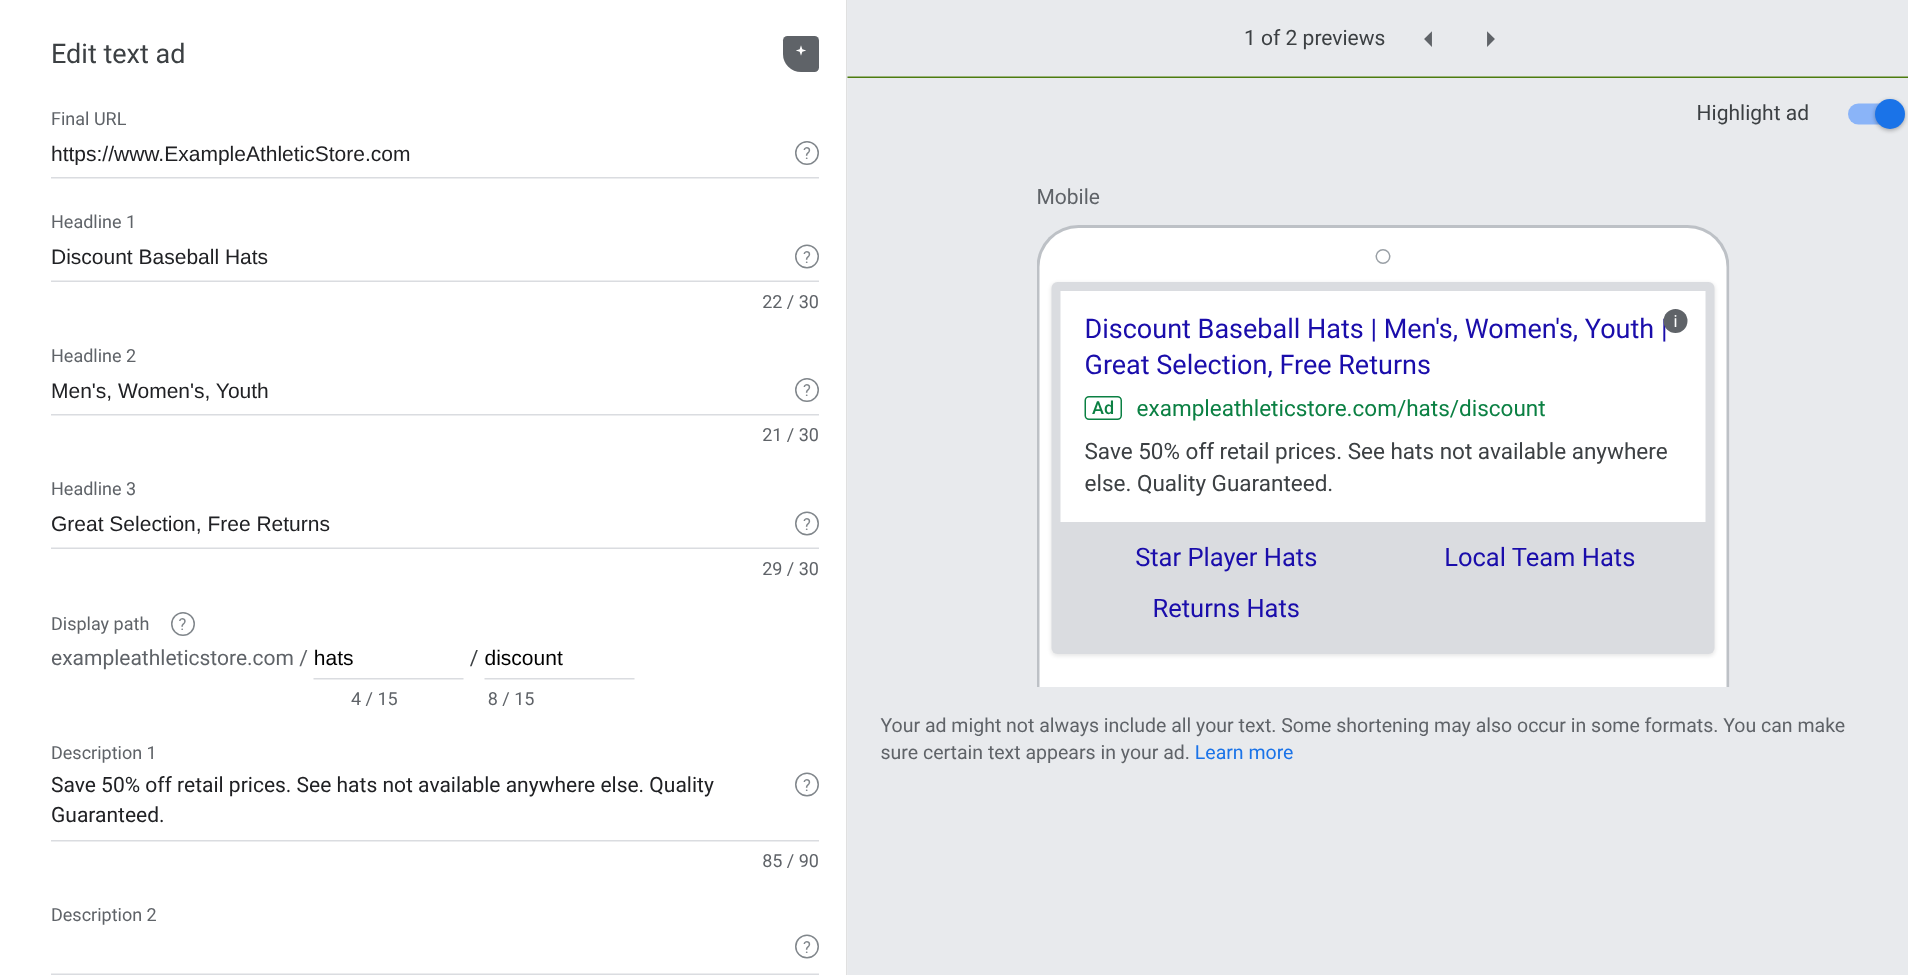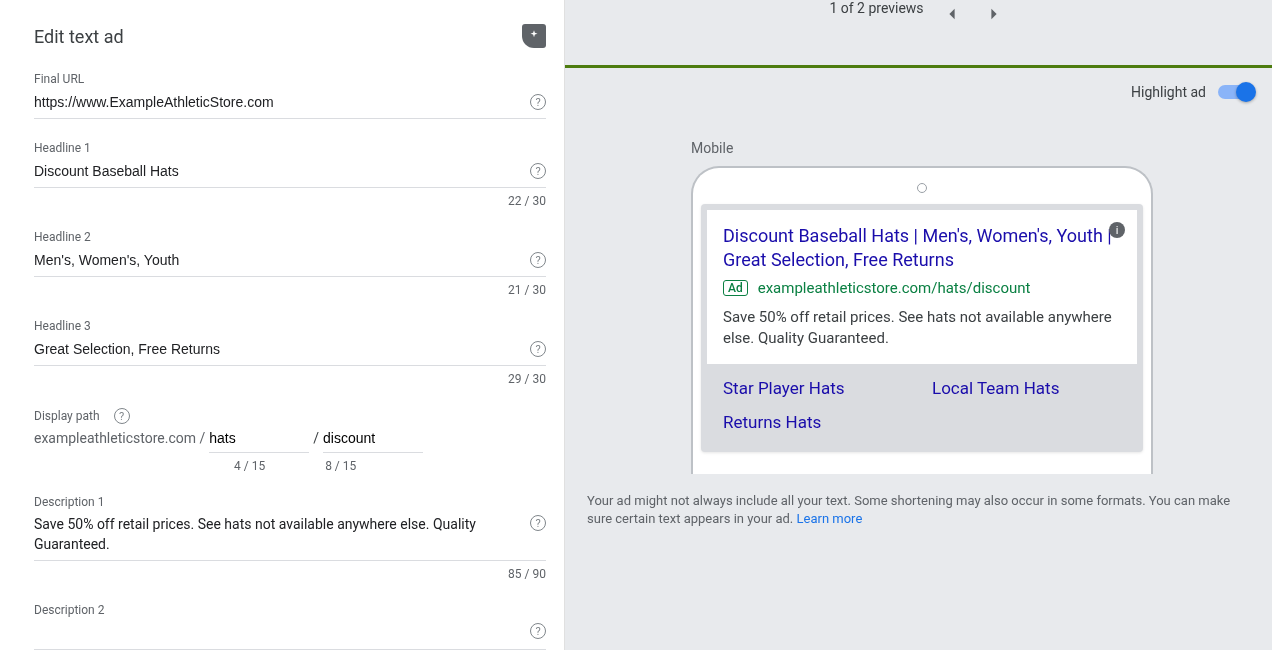--- a/index.html
+++ b/index.html
@@ -26,45 +26,45 @@
   .path-input { border: none; border-bottom: 1px solid #dadce0; outline: none; font-size: 14px; color: #000000; padding: 2px 0 6px; }
   .path-seg1 { width: 100px; }
   .path-seg2 { width: 100px; }
   .display-counters { display: flex; gap: 60px; margin-left: 200px; margin-top: 6px; font-size: 12px; color: #5f6368; }
 
   .desc-area { flex: 1; border: none; outline: none; font-size: 14px; color: #202124; resize: none; font-family: inherit; background: transparent; line-height: 1.4; }
   .desc-row { display: flex; align-items: flex-start; border-bottom: 1px solid #dadce0; padding-bottom: 6px; }
   .link { color: #1a73e8; cursor: pointer; }
 
   
-  .preview-bar { height: 68px; background: #e8eaed; display: flex; align-items: flex-start; justify-content: center; gap: 14px; border-bottom: 3px solid #4d7c0f; }
+  .preview-bar { height: 52px; background: #e8eaed; display: flex; align-items: center; justify-content: center; gap: 14px; border-bottom: 1px solid #4d7c0f; }
   .preview-count { font-size: 14px; color: #3c4043; }
   .nav-btn { width: 28px; height: 28px; display: flex; align-items: center; justify-content: center; cursor: pointer; border-radius: 50%; }
   .nav-btn svg { width: 10px; height: 14px; fill: #5f6368; }
 
-  .highlight-row { display: flex; justify-content: flex-end; align-items: center; padding: 16px 18px 0 0; gap: 12px; }
+  .highlight-row { display: flex; justify-content: flex-end; align-items: center; padding: 16px 4px 0 0; gap: 26px; }
   .highlight-label { font-size: 14px; color: #3c4043; }
   .switch { position: relative; width: 36px; height: 14px; background: #8ab4f8; border-radius: 8px; cursor: pointer; }
   .switch-thumb { position: absolute; right: -2px; top: -3px; width: 20px; height: 20px; background: #1a73e8; border-radius: 50%; box-shadow: 0 1px 3px rgba(0,0,0,0.3); }
 
   .preview-canvas { flex: 1; padding: 10px 18px 0 22px; }
   .mobile-label { font-size: 14px; color: #5f6368; margin: 30px 0 10px 104px; }
   .phone { margin-left: 104px; width: 462px; background: #fff; border: 2px solid #bdc1c6; border-bottom: none; border-radius: 28px 28px 0 0; padding: 12px 8px 0; height: 308px; overflow: hidden; }
   .phone-top { text-align: center; margin-bottom: 8px; }
   .phone-circle { width: 10px; height: 10px; border: 1.5px solid #9aa0a6; border-radius: 50%; display: inline-block; }
   .ad-frame { background: #dadce0; border-radius: 4px; padding: 6px; box-shadow: 0 1px 3px rgba(0,0,0,0.1); }
   .ad-top { background: #fff; padding: 14px 16px; }
   .ad-headline { font-size: 18px; color: #1a0dab; line-height: 1.35; }
   .ad-urlrow { display: flex; align-items: center; gap: 10px; margin-top: 6px; }
   .ad-badge { border: 1.5px solid #0b8043; color: #0b8043; font-size: 12px; padding: 0 4px; border-radius: 3px; font-weight: 500; }
   .ad-url { color: #0b8043; font-size: 15px; }
   .ad-desc { color: #3c4043; font-size: 15px; margin-top: 10px; line-height: 1.45; }
   .ad-info-icon { position: absolute; right: 12px; top: 12px; width: 16px; height: 16px; background: #5f6368; border-radius: 50%; color: #fff; font-size: 11px; display: flex; align-items: center; justify-content: center; }
   .ad-top-wrap { position: relative; }
-  .ad-links { display: grid; grid-template-columns: 1fr 1fr; gap: 14px 20px; padding: 14px 16px; }
+  .ad-links { display: grid; grid-template-columns: 1fr 1fr; gap: 14px 20px; padding: 14px 16px; text-align: center; }
   .ad-link { color: #1a0dab; font-size: 17px; cursor: pointer; }
 
   .disclaimer { font-size: 13px; color: #5f6368; padding: 18px 18px 0 0; line-height: 1.4; }
 </style>
 </head>
 <body>
 
 <div class="app">
 
   <div class="left">

